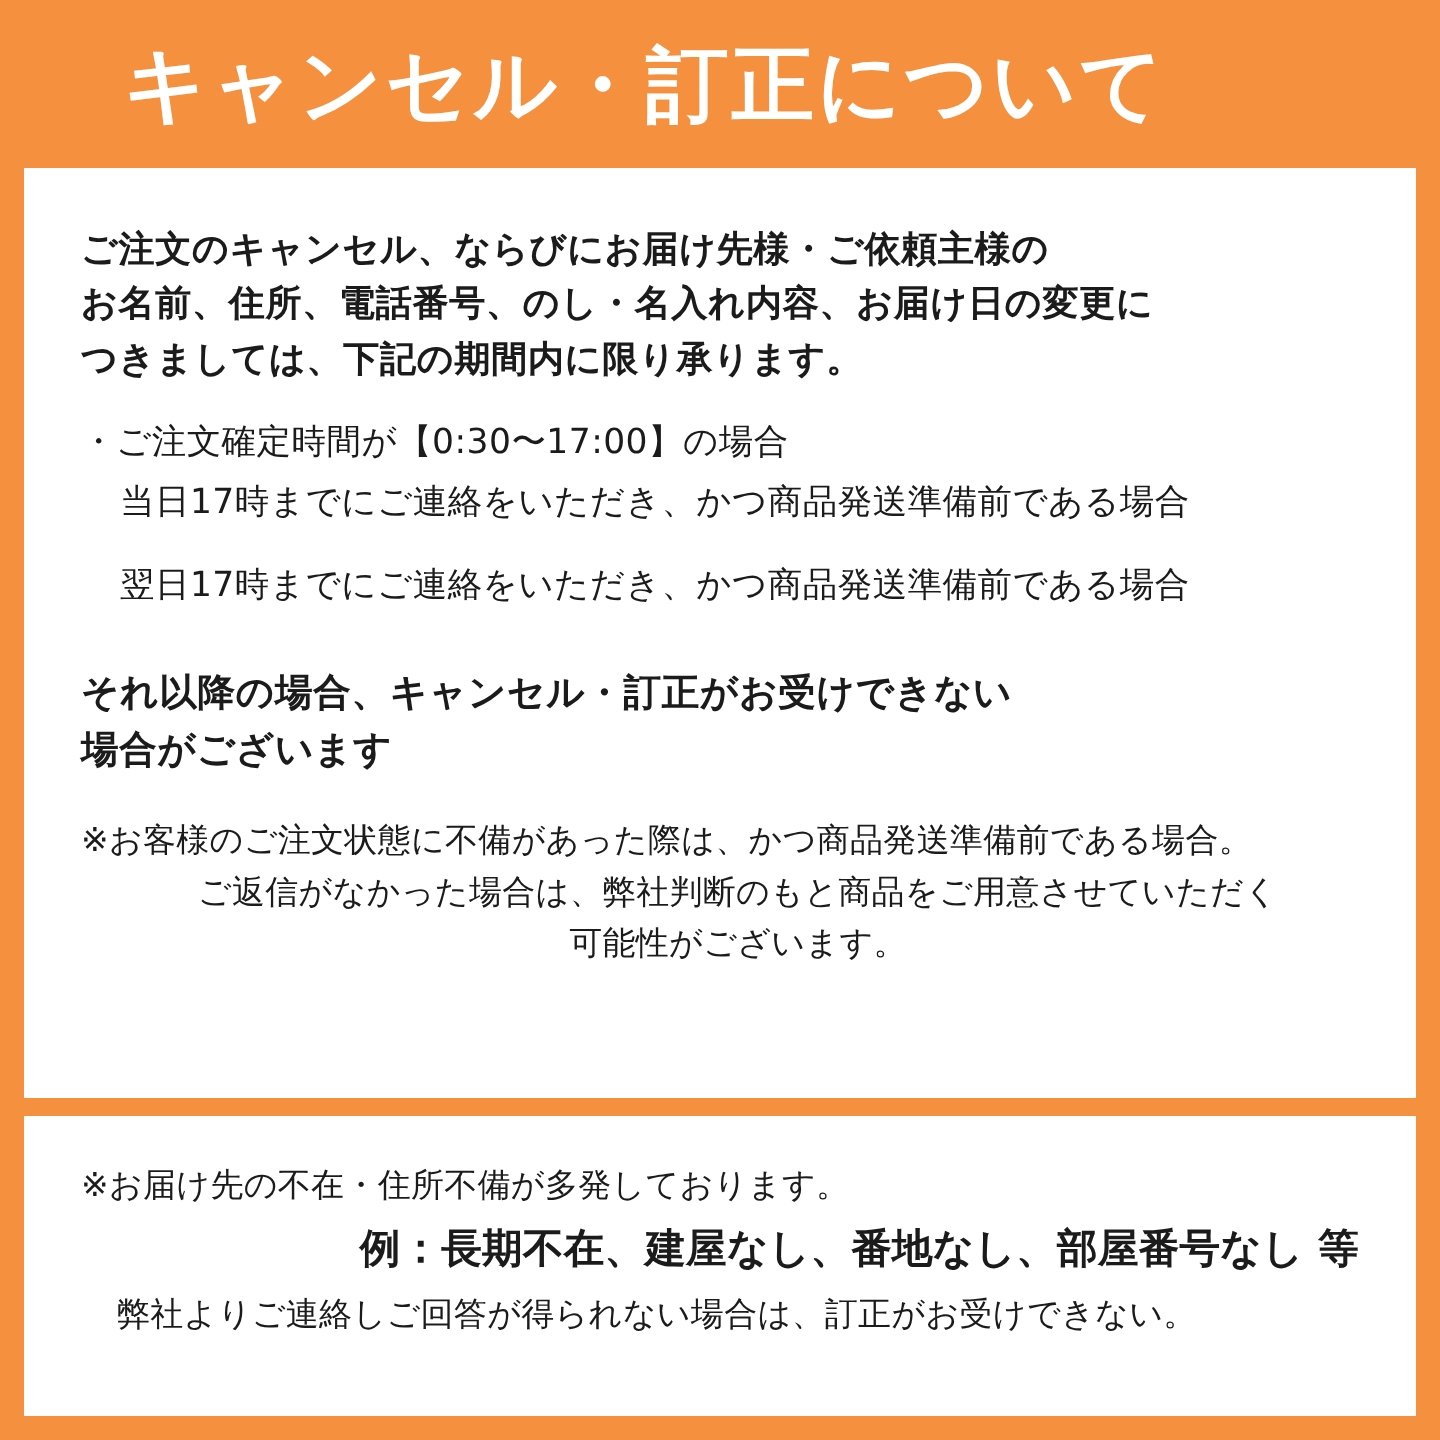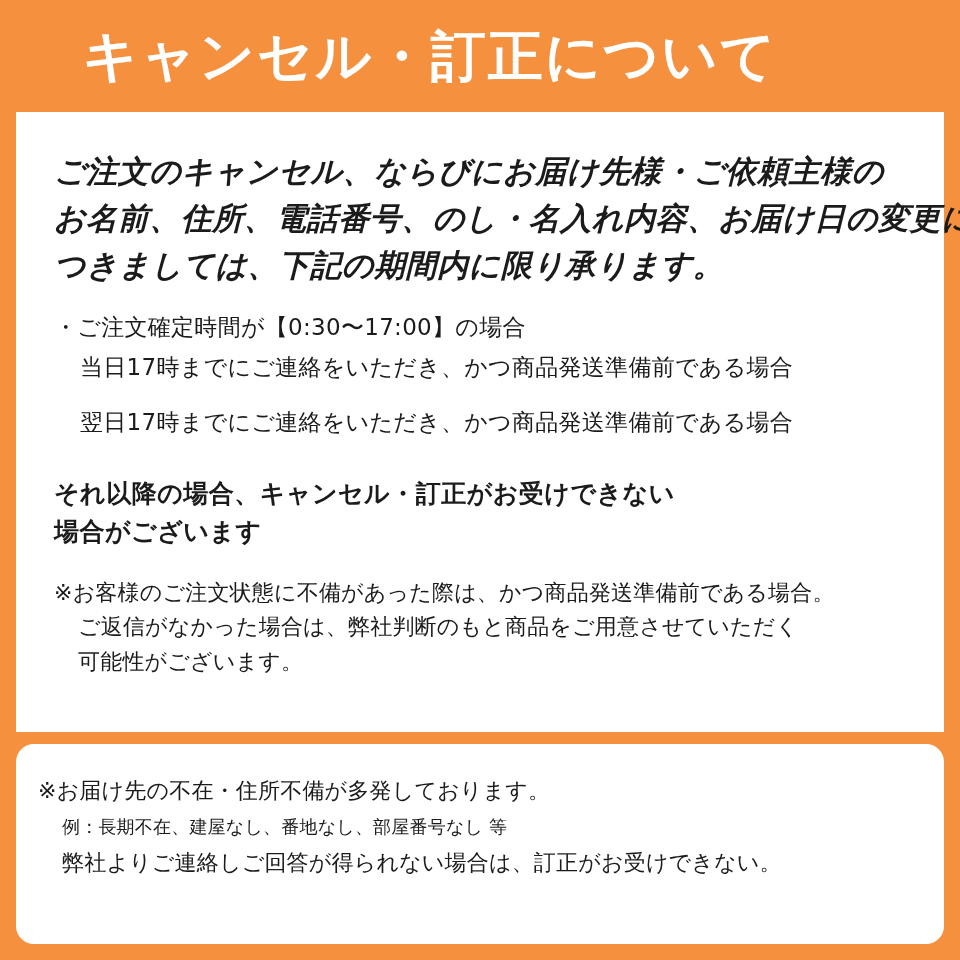--- a/index.html
+++ b/index.html
@@ -47,30 +47,28 @@
     box-sizing: border-box;
   }
   .panel-main {
     top: 112px;
     height: 620px;
     padding: 36px 38px 0 38px;
   }
   .panel-bottom {
     top: 744px;
     height: 200px;
-    padding: 30px 38px 0 22px;
-    border-radius: 18px;
+    padding: 30px 38px 0 38px;
   }
   .lead {
-    font-size: 31px;
+    font-size: 24px;
     font-weight: bold;
     color: #1b1b1b;
     line-height: 1.52;
     letter-spacing: 0.5px;
-    font-style: italic;
   }
   .lead div {
     white-space: nowrap;
   }
   .bullet-block {
     margin-top: 22px;
   }
   .bullet-line {
     font-size: 23px;
     color: #1b1b1b;
@@ -101,33 +99,35 @@
     font-size: 22px;
     color: #1b1b1b;
     line-height: 1.55;
     letter-spacing: 0.2px;
   }
   .note div {
     white-space: nowrap;
   }
   .note .indent {
     padding-left: 24px;
+    text-align: center;
   }
   .bottom-line {
     font-size: 22px;
     color: #1b1b1b;
     line-height: 1.5;
     letter-spacing: 0.2px;
     white-space: nowrap;
   }
   .bottom-line.bold {
-    font-weight: normal;
-    font-size: 18px;
+    font-weight: bold;
+    font-size: 27px;
     padding-left: 24px;
     margin-top: 6px;
+    text-align: right;
   }
   .bottom-line.indent {
     padding-left: 24px;
     margin-top: 6px;
   }
 </style>
 </head>
 <body>
 
 <div class="page">

